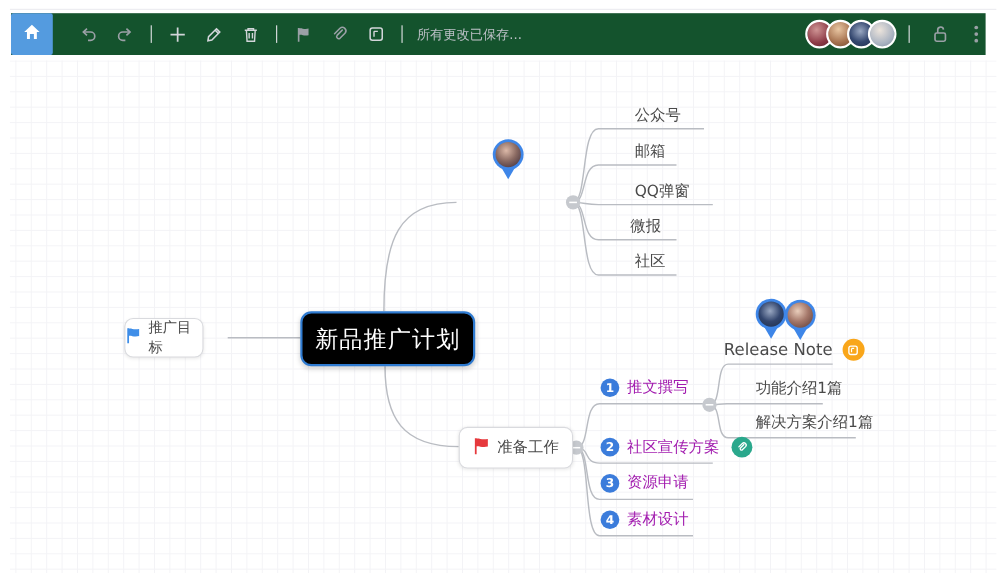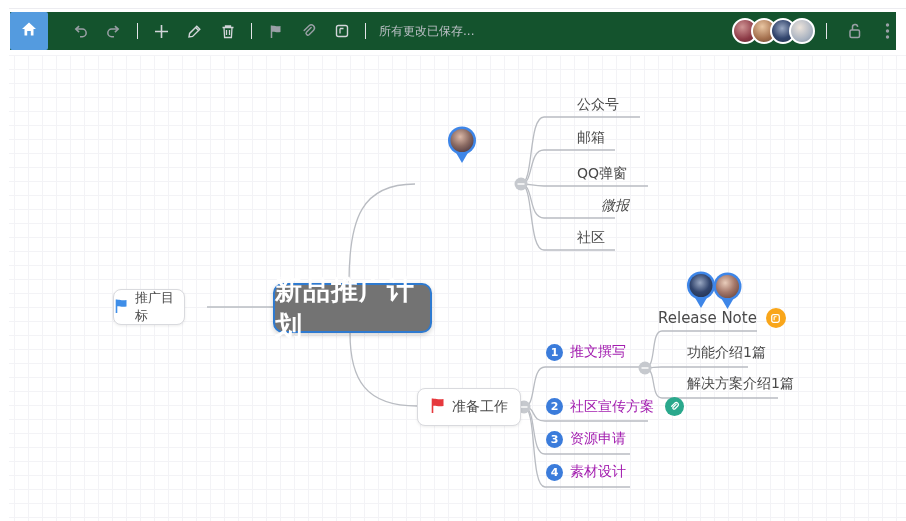--- a/index.html
+++ b/index.html
@@ -31,22 +31,22 @@
   .av1 { background:radial-gradient(circle at 38% 32%, #cf9494 0%, #8c3a46 60%, #5e222e 100%); }
   .av2 { background:radial-gradient(circle at 42% 30%, #e9c6a2 0%, #a5714f 60%, #6e462f 100%); }
   .av3 { background:radial-gradient(circle at 46% 38%, #9aa8c2 0%, #33466e 55%, #22304e 100%); }
   .av4 { background:radial-gradient(circle at 40% 34%, #ece4dc 0%, #a7b1c0 65%, #7d8797 100%); }
 
   
   .node { position:absolute; background:#fff; border:1px solid #d9dade; border-radius:8px;
     box-shadow:0 1px 3px rgba(0,0,0,.08); display:flex; align-items:center;
     justify-content:center; gap:6px; color:#4a4a4a; font-size:14px; cursor:pointer; z-index:5; }
   .root-node { position:absolute; left:273px; top:283px; width:159px; height:50px;
-    background:#737373; border:2px solid #2e7ad0; border-radius:10px; color:#fff;
-    font-size:27px; font-weight:bold; display:flex; align-items:center; justify-content:center;
+    background:#000000; border:2px solid #2e7ad0; border-radius:10px; color:#fff;
+    font-size:21px; font-weight:normal; display:flex; align-items:center; justify-content:center;
     box-shadow:0 2px 5px rgba(0,0,0,.18); cursor:pointer; z-index:5; letter-spacing:1px; }
   .goal-node { left:113px; top:289px; width:72px; height:36px; font-size:13px; }
   .channels-node { left:415px; top:164px; width:101px; height:41px; }
   .prep-node { left:417px; top:388px; width:104px; height:38px;text-align:right; }
   .check-badge { width:20px; height:20px; border-radius:50%; background:#52c7a5; display:flex;
     align-items:center; justify-content:center; flex:0 0 auto; }
   .line-label { position:absolute; font-size:14px; color:#4a4a4a; white-space:nowrap;
     cursor:pointer; z-index:5;margin-left:29px; }
   .num-row { position:absolute; display:flex; align-items:center; gap:7px; cursor:pointer; z-index:5; }
   .num-badge { width:17px; height:17px; border-radius:50%; background:#3b7cdb; color:#fff;
@@ -255,21 +255,21 @@
           <path d="M2.5 16 V1.5" stroke="#e6393d" stroke-width="1.6"></path>
           <path d="M2.5 2 C5 0.8 7.5 3.2 13.5 2 V9 C7.5 10.2 5 7.8 2.5 9 Z" fill="#e6393d"></path>
         </svg>
     </span>
     <span>准备工作</span>
   </div>
 
   <span class="line-label" style="left:548px; top:96px;">公众号</span>
   <span class="line-label" style="left:548px; top:129px;">邮箱</span>
   <span class="line-label" style="left:548px; top:165px;">QQ弹窗</span>
-  <span class="line-label" style="left:572px; top:197px;font-style:italic;">微报</span>
+  <span class="line-label" style="left:544px; top:197px;">微报</span>
   <span class="line-label" style="left:548px; top:229px;">社区</span>
 
   <div class="num-row" style="left:546px; top:343px;">
     <span class="num-badge">1</span>
     <span class="num-label">推文撰写</span>
   </div>
   <div class="num-row" style="left:546px; top:397px;">
     <span class="num-badge">2</span>
     <span class="num-label">社区宣传方案</span>
     <span class="link-badge">

